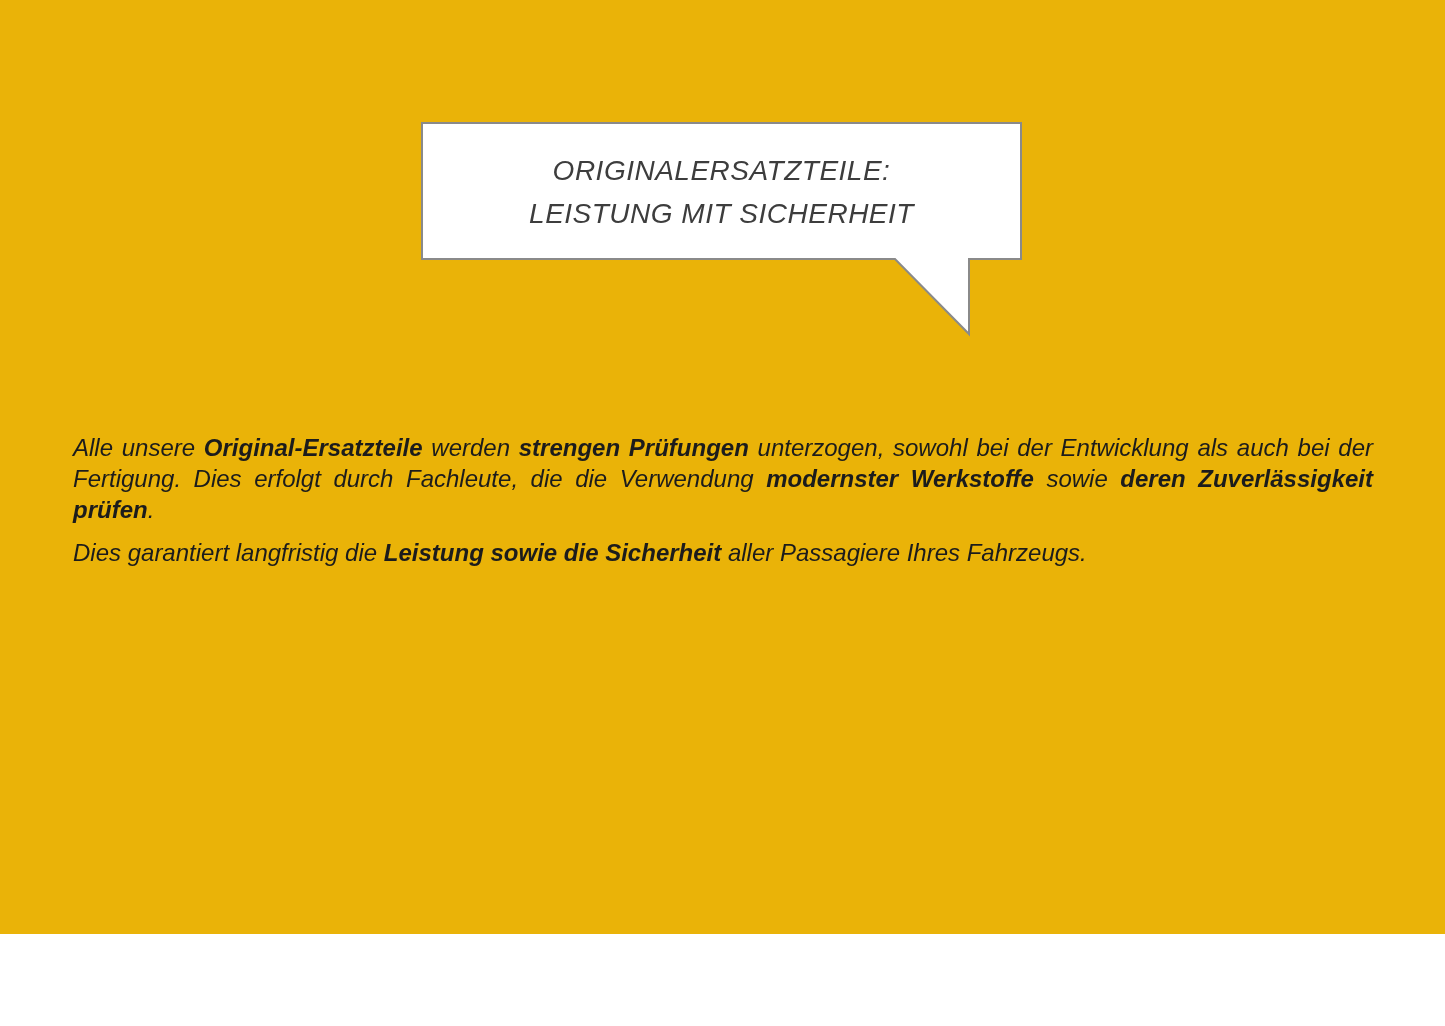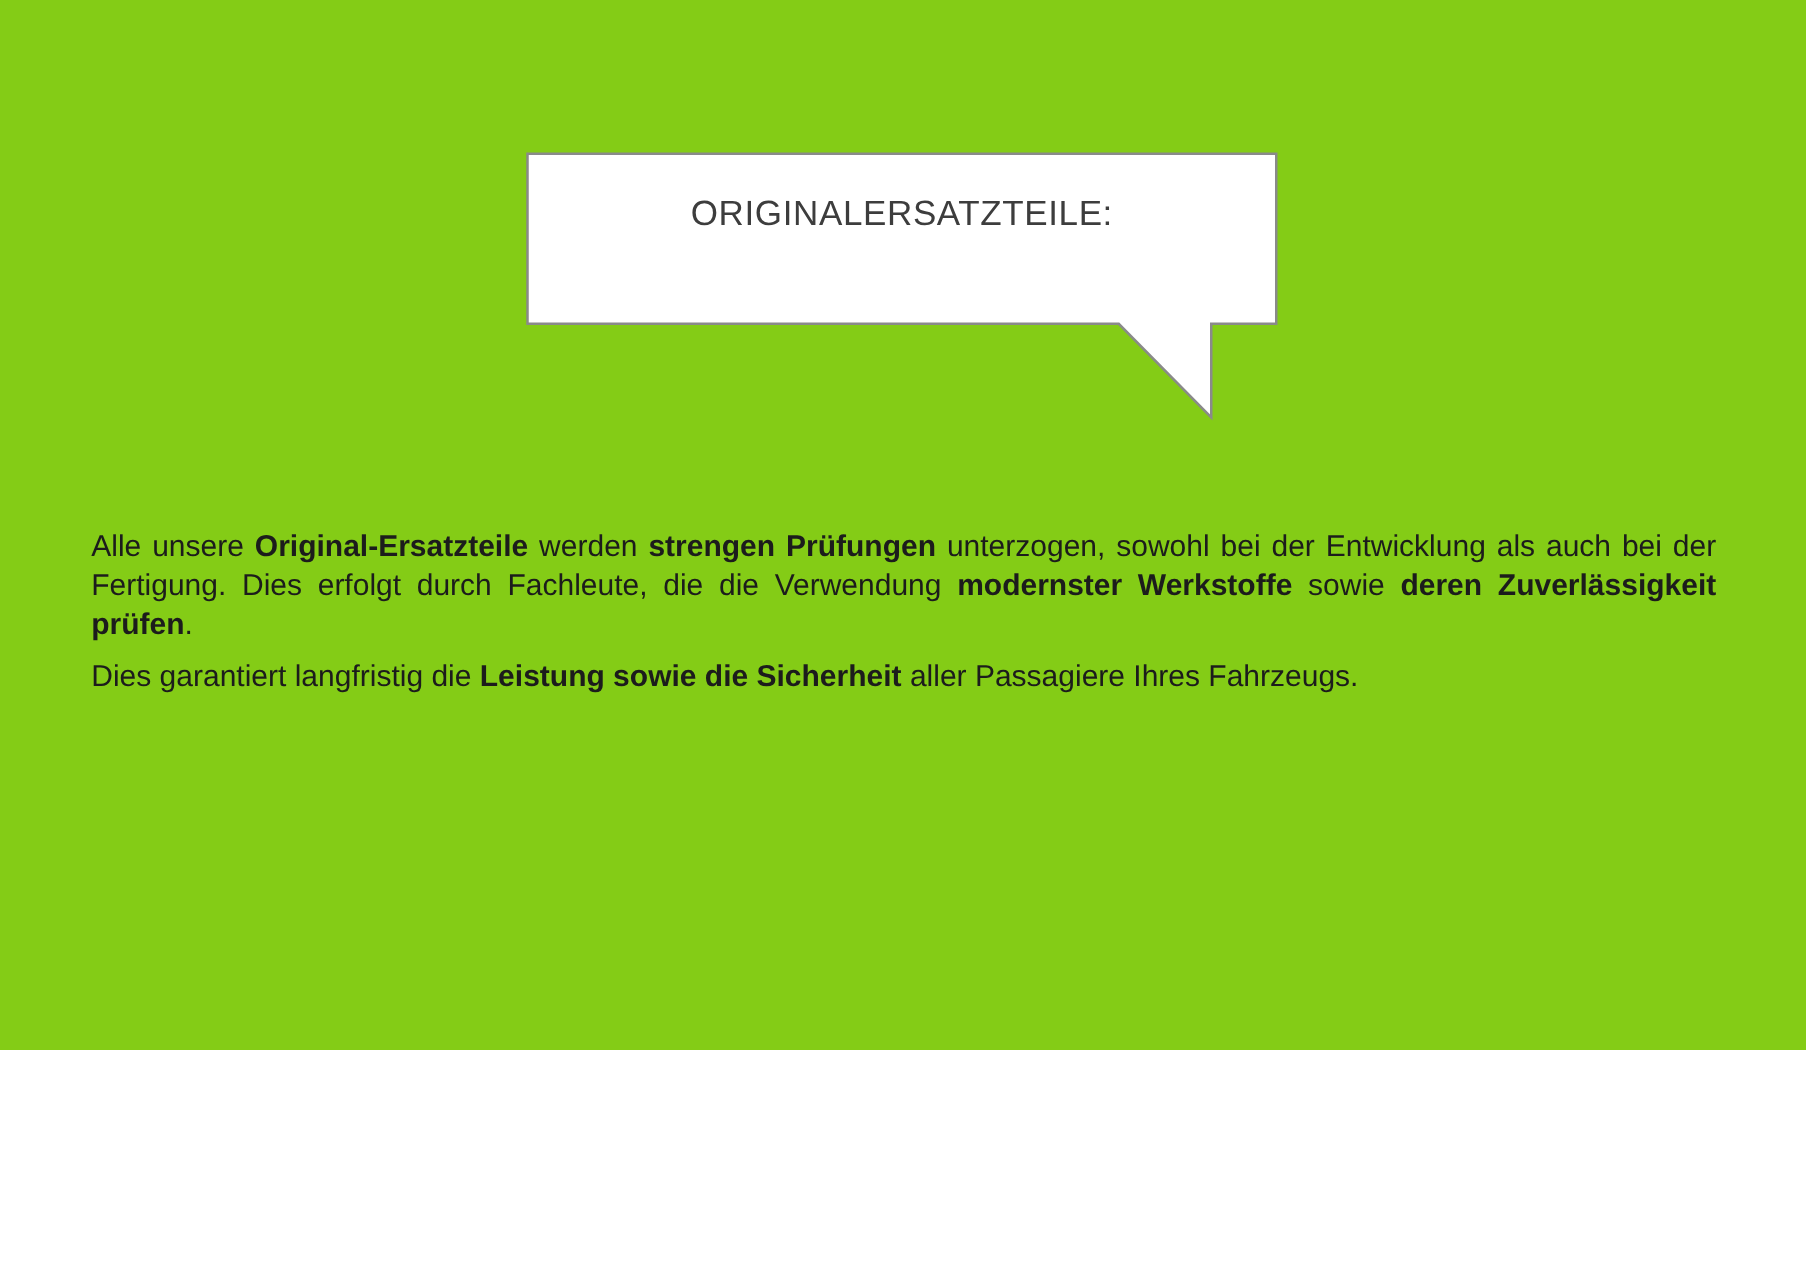--- a/index.html
+++ b/index.html
@@ -3,24 +3,25 @@
 <meta charset="utf-8">
 <style>
   html, body {
     margin: 0;
     padding: 0;
     background: #ffffff;
   }
   .page {
     position: relative;
     width: 1445px;
-    height: 840px;
-    background: #84cc16;
+    height: 934px;
+    background: #eab308;
     font-family: "Liberation Sans", sans-serif;
     overflow: hidden;
+    font-style: italic;
   }
   .bubble-svg {
     position: absolute;
     left: 408px;
     top: 108px;
     width: 634px;
     height: 242px;
   }
   .bubble-text {
     position: absolute;
@@ -41,40 +42,41 @@
     position: absolute;
     left: 73px;
     top: 420px;
     width: 1300px;
     color: #1c1c1c;
     font-size: 24px;
     line-height: 31px;
     font-family: "Liberation Sans", sans-serif;
   }
   .body-text p {
-    margin: 2px 0 11px 0;
+    margin: 12px 0 11px 0;
   }
   .body-text p.justified {
     text-align: justify;
   }
   .body-text b {
     font-weight: bold;
   }
 </style>
 </head>
 <body>
 
 <div class="page">
 
   <svg class="bubble-svg" viewBox="408 108 634 242" xmlns="http://www.w3.org/2000/svg">
     <path d="M 422 123 L 1021 123 L 1021 259 L 969 259 L 969 334 L 895 259 L 422 259 Z" fill="#ffffff" stroke="#8a8a8a" stroke-width="2" stroke-linejoin="miter"></path>
   </svg>
 
   <div class="bubble-text">
     <div class="bubble-line">ORIGINALERSATZTEILE:</div>
+    <div class="bubble-line">LEISTUNG MIT SICHERHEIT</div>
   </div>
 
   <div class="body-text">
     <p class="justified"><span>Alle unsere </span><b>Original-Ersatzteile</b><span> werden </span><b>strengen Prüfungen</b><span> unterzogen, sowohl bei der Entwicklung als auch bei der Fertigung. Dies erfolgt durch Fachleute, die die Verwendung </span><b>modernster Werkstoffe</b><span> sowie </span><b>deren Zuverlässigkeit prüfen</b><span>.</span></p>
     <p><span>Dies garantiert langfristig die </span><b>Leistung sowie die Sicherheit</b><span> aller Passagiere Ihres Fahrzeugs.</span></p>
   </div>
 
 </div>
 
 </body></html>

